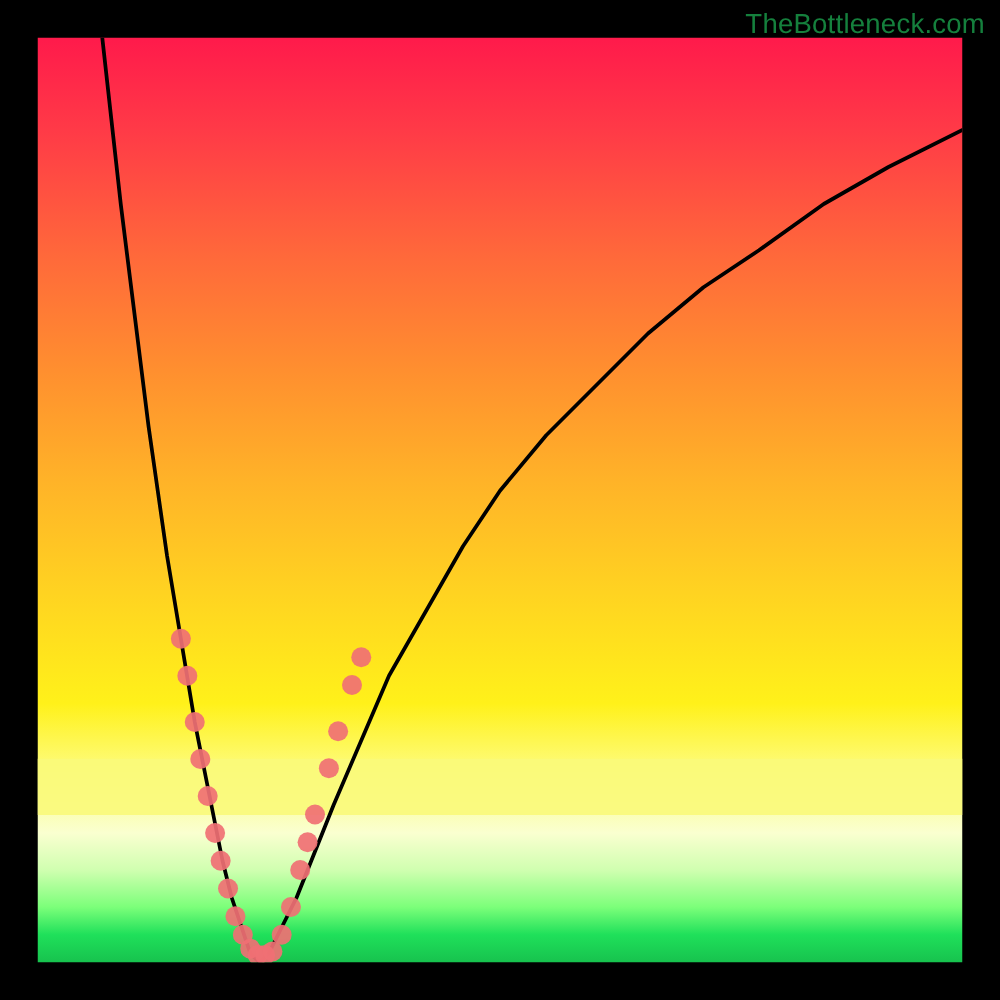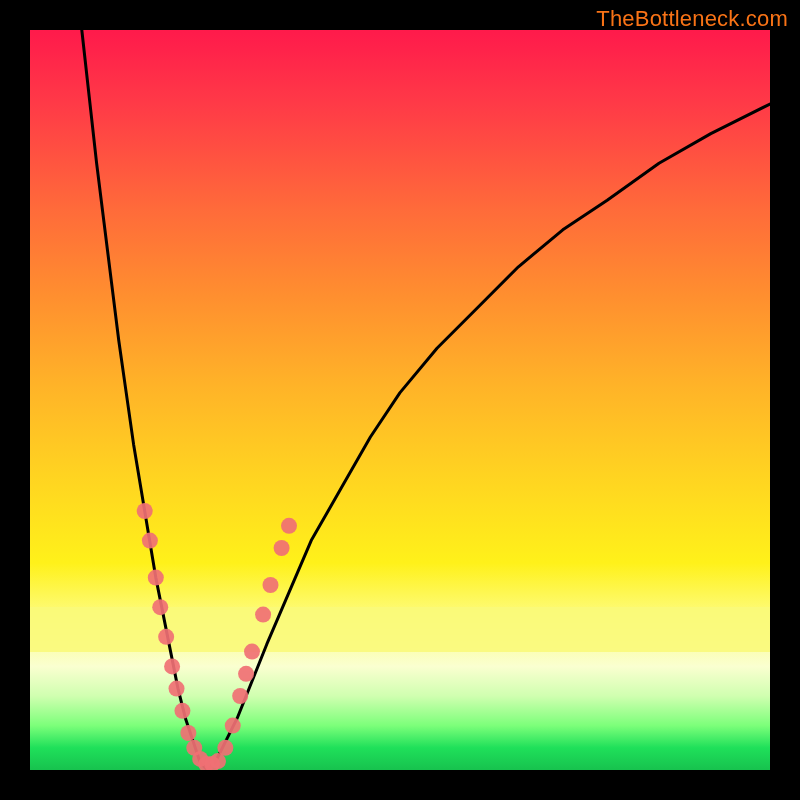--- a/index.html
+++ b/index.html
@@ -56,21 +56,21 @@
   }
   .svg-layer {
     position: absolute;
     inset: 0;
   }
   .watermark {
     position: absolute;
     top: 6px;
     right: 12px;
     font-size: 22px;
-    color: #f97316;
+    color: #15803d;
     font-weight: 500;
     letter-spacing: 0.2px;
     user-select: none;
   }
 </style>
 </head>
 <body>
 
 <div class="stage">
   <div class="watermark">TheBottleneck.com</div>

